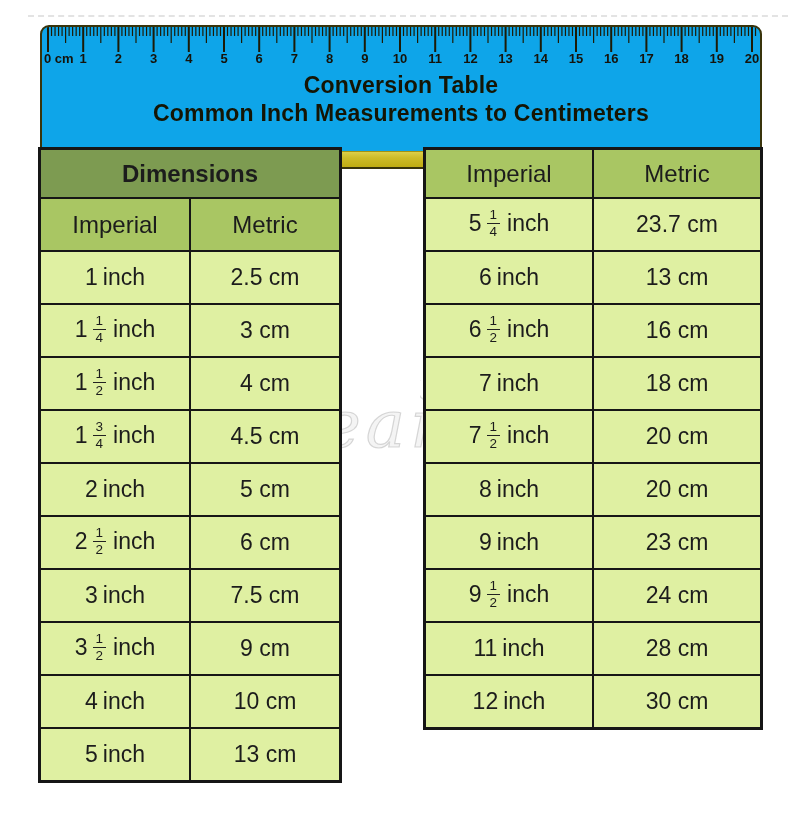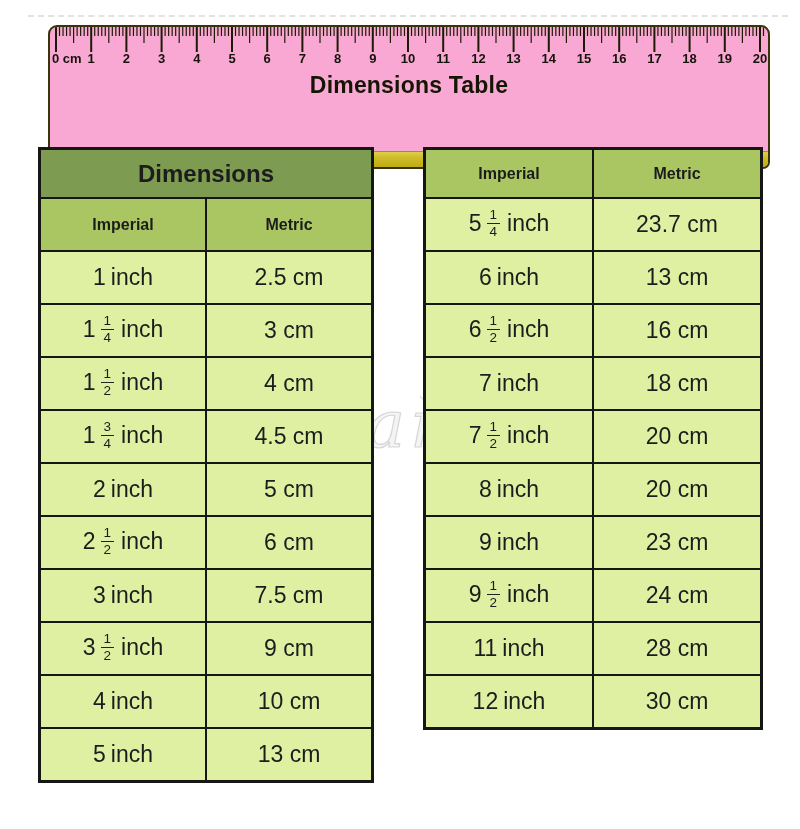--- a/index.html
+++ b/index.html
@@ -10,25 +10,24 @@
   }
   
   .frame-line{
     position:absolute;left:28px;right:12px;top:15px;height:0;
     border-top:2px dashed #e3e3e3;
   }
   
   .ruler{
     position:absolute;left:40px;top:25px;width:722px;height:144px;
     box-sizing:border-box;
-    background:#f9a8d4;
+    background:#0ea5e9;
     border:2px solid #39340b;
     border-radius:9px 9px 7px 7px;
     overflow:hidden;
-    margin-left:8px;
   }
   .ruler-scale{position:absolute;left:0;top:0;}
   .tickLabel{font-family:"Liberation Sans",sans-serif;font-weight:bold;font-size:13px;fill:#15130a;}
   .ruler-titles{
     position:absolute;left:0;right:0;top:44px;text-align:center;
     font-weight:bold;color:#151504;
   }
   .ruler-titles .line{font-size:23px;line-height:28px;letter-spacing:0.2px;}
   .ruler-band{
     position:absolute;left:0;right:0;bottom:0;height:15px;
@@ -47,24 +46,24 @@
   .watermark-spiral{position:absolute;left:420px;top:380px;opacity:0.45;pointer-events:none;}
   
   table.tbl{
     position:absolute;border-collapse:collapse;table-layout:fixed;
     background:#dff0a2;border:3px solid #161616;
   }
   .tbl th,.tbl td{
     border:2px solid #161616;text-align:center;vertical-align:middle;
     color:#1c1c1c;padding:0;
   }
-  .tbl-left{left:38px;top:147px;width:336px;}
+  .tbl-left{left:38px;top:147px;width:304px;}
   .tbl-right{left:423px;top:147px;width:340px;}
   th.group{background:#7d9b51;font-size:24px;height:47px;font-weight:bold;}
-  th.col{background:#a9c663;font-size:16px;height:51px;font-weight:bold;}
+  th.col{background:#a9c663;font-size:24px;height:51px;font-weight:normal;}
   .tbl td{font-size:23px;height:51px;background:#dff0a2;}
   
   .frac{
     display:inline-flex;flex-direction:column;align-items:center;
     vertical-align:middle;font-size:13.5px;line-height:1.05;
     margin:0 2px 0 5px;position:relative;top:-1px;
   }
   .frac .num{border-bottom:1.6px solid #222;padding:0 3px 1px;}
   .frac .den{padding-top:1px;}
   .unit{margin-left:5px;}
@@ -294,21 +293,22 @@
       <text x="463.6" y="36" text-anchor="middle" class="tickLabel">13</text>
       <text x="498.8" y="36" text-anchor="middle" class="tickLabel">14</text>
       <text x="534" y="36" text-anchor="middle" class="tickLabel">15</text>
       <text x="569.2" y="36" text-anchor="middle" class="tickLabel">16</text>
       <text x="604.4" y="36" text-anchor="middle" class="tickLabel">17</text>
       <text x="639.6" y="36" text-anchor="middle" class="tickLabel">18</text>
       <text x="674.8" y="36" text-anchor="middle" class="tickLabel">19</text>
       <text x="710" y="36" text-anchor="middle" class="tickLabel">20</text>
     </svg>
   <div class="ruler-titles">
-    <div class="line">Dimensions Table</div>
+    <div class="line">Conversion Table</div>
+    <div class="line">Common Inch Measurements to Centimeters</div>
   </div>
   <div class="ruler-band"></div>
 </div>
 
 <svg class="watermark-spiral" width="34" height="34" viewBox="0 0 34 34">
   <path d="M17 17 m0,-3 a3,3 0 1,1 -3,3 a6,6 0 1,1 6,-6 a10,10 0 1,1 -10,10 a13,13 0 1,1 13,-13" fill="none" stroke="#b8b8b8" stroke-width="1.6"></path>
 </svg>
 <div class="watermark">dreamstime</div>
 
 <table class="tbl tbl-left">

